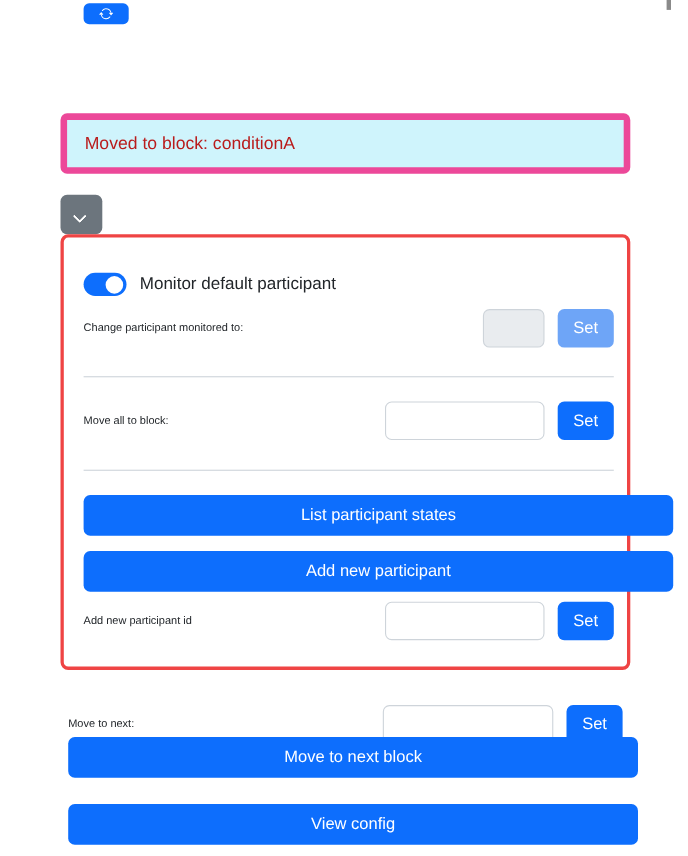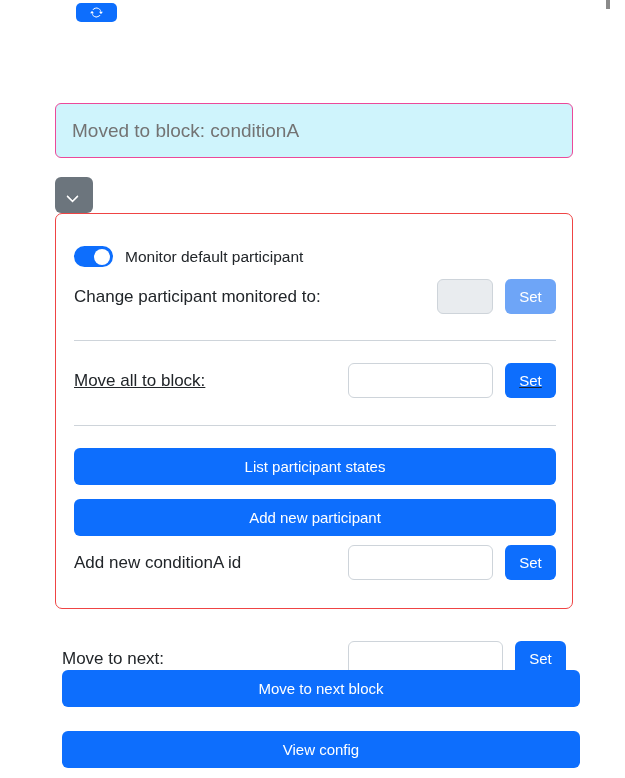--- a/index.html
+++ b/index.html
@@ -63,27 +63,27 @@
 
   
   .alert-box {
     position: absolute;
     left: 55px;
     top: 103px;
     width: 518px;
     height: 55px;
     box-sizing: border-box;
     background: #cff4fc;
-    border: 1px solid #ec4899;
+    border: 6px solid #ec4899;
     border-radius: 6px;
     display: flex;
     align-items: center;
     padding-left: 16px;
-    color: #737373;
-    font-size: 19px;
+    color: #b91c1c;
+    font-size: 16px;
   }
 
   
   .manage-btn {
     position: absolute;
     left: 55px;
     top: 177px;
     height: 36px;
     background: #6c757d;
     color: #ffffff;
@@ -116,21 +116,21 @@
 
   
   .card {
     position: absolute;
     left: 55px;
     top: 213px;
     width: 518px;
     height: 396px;
     box-sizing: border-box;
     background: #ffffff;
-    border: 1px solid #ef4444;
+    border: 3px solid #ef4444;
     border-radius: 7px;
   }
 
   .card-inner {
     position: relative;
     width: 100%;
     height: 100%;
   }
 
   
@@ -165,21 +165,21 @@
     color: #212529;
   }
 
   
   .field-row {
     position: absolute;
     display: flex;
     align-items: center;
   }
   .field-label {
-    font-size: 17px;
+    font-size: 10px;
     color: #212529;
     white-space: nowrap;
   }
   .text-input {
     box-sizing: border-box;
     height: 35px;
     border: 1px solid #ced4da;
     border-radius: 6px;
     background: #ffffff;
     font-size: 14px;
@@ -229,29 +229,28 @@
     height: 1px;
     background: #ced4da;
   }
   .divider.one { top: 126px; }
   .divider.two { top: 211px; }
 
   .row-moveall {
     left: 18px;
     top: 149px;
     width: 482px;
-    text-decoration: underline;
   }
   .row-moveall .spacer { flex: 1 1 auto; }
   .row-moveall .text-input { width: 145px; margin-right: 12px; }
 
   .wide-btn {
     position: absolute;
     left: 18px;
-    width: 482px;
+    width: 536px;
     height: 37px;
     background: #0d6efd;
     color: #ffffff;
     border: none;
     border-radius: 6px;
     font-size: 15px;
     font-family: "Liberation Sans", sans-serif;
     cursor: pointer;
   }
   .btn-list { top: 234px; }
@@ -356,21 +355,21 @@
         <input class="text-input" type="text" placeholder="" style="">
         <button class="set-btn">Set</button>
       </div>
 
       <div class="divider two"></div>
 
       <button class="wide-btn btn-list">List participant states</button>
       <button class="wide-btn btn-addnew">Add new participant</button>
 
       <div class="field-row row-addid">
-        <span class="field-label">Add new conditionA id</span>
+        <span class="field-label">Add new participant id</span>
         <span class="spacer"></span>
         <input class="text-input" type="text" placeholder="" style="">
         <button class="set-btn">Set</button>
       </div>
 
     </div>
   </div>
 
   <div class="row-moveblock">
     <span class="field-label">Move to next:</span>

